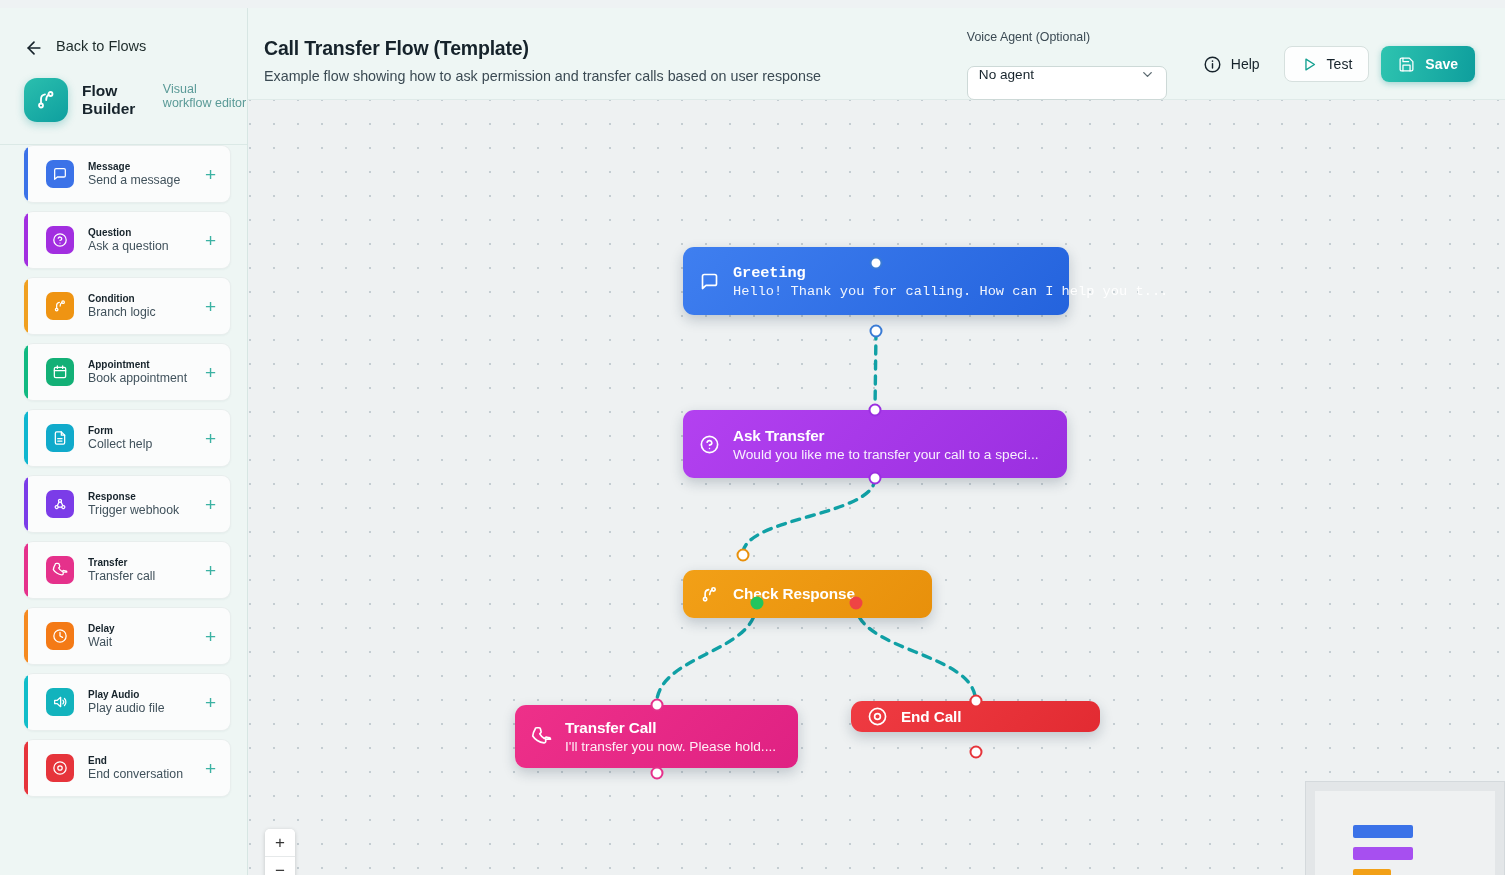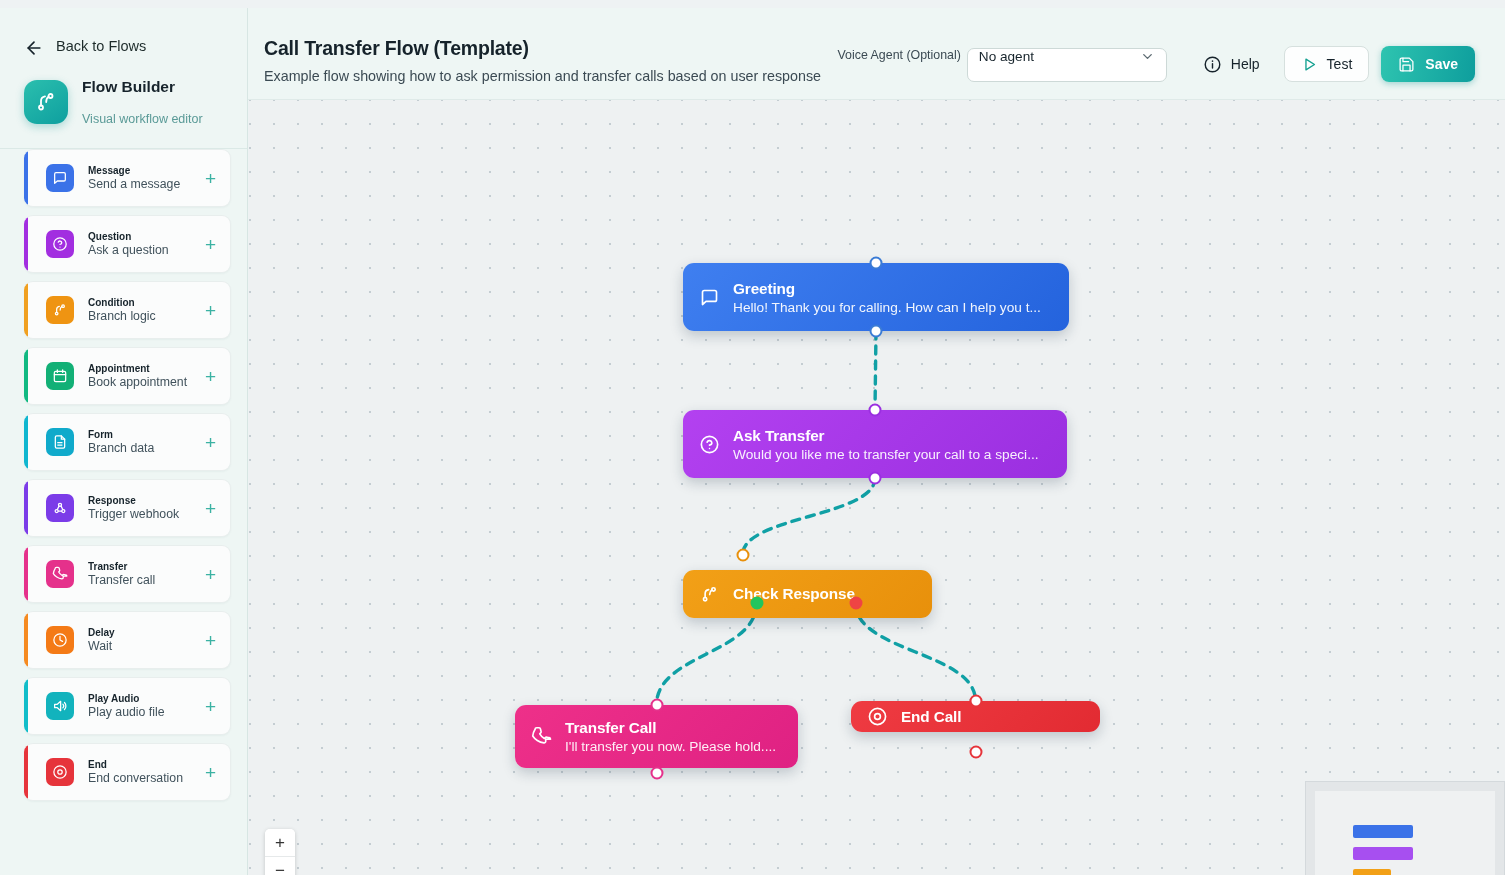--- a/index.html
+++ b/index.html
@@ -30,21 +30,21 @@
   .brand {
     display: flex; align-items: center; gap: 14px;
     padding: 20px 0 0 24px;
   }
   .brand-logo {
     width: 44px; height: 44px; border-radius: 13px; flex: none;
     background: linear-gradient(145deg,#2bbfae 0%, #0e9f9f 100%);
     display: flex; align-items: center; justify-content: center;
     box-shadow: 0 3px 8px rgba(16,150,145,.30);
   }
-  .brand-text { display: flex; flex-direction: column; gap: 16px; }
+  .brand-text { display: flex; gap: 16px; }
   .brand-title { font-size: 15.5px; font-weight: 700; color: #16232b; }
   .brand-sub { font-size: 12.5px; color: #5a9a97; }
 
   .side-div {
     margin: 22px 0 0 0; height: 1px; background: #dbe9e6;
   }
   .add-nodes-label {
     padding: 17px 0 10px 24px;
     font-size: 12.3px; font-weight: 700; letter-spacing: 1.1px;
     color: #2a8d88;
@@ -89,21 +89,21 @@
     display: flex; align-items: flex-start;
   }
   .header-left { padding: 29px 0 0 16px; }
   .page-title { font-size: 19.5px; font-weight: 700; color: #16232b; letter-spacing: -.2px; }
   .page-sub { font-size: 14.3px; color: #3b4a53; margin-top: 8px; }
 
   .header-right {
     margin-left: auto; display: flex; align-items: center; gap: 0;
     padding: 30px 30px 0 0; height: 92px;
   }
-  .agent-group { display: flex; gap: 6px; margin-bottom: 8px; }
+  .agent-group { display: flex; flex-direction: column; gap: 22px; margin-bottom: 8px; }
   .agent-label { font-size: 12.4px; color: #3b4a53; }
   .agent-select {
     width: 200px; height: 34px; border: 1px solid #cdd9d7; border-radius: 7px;
     background: #fff; display: flex; align-items: flex-start; padding: 0 11px;
     font-size: 13.6px; color: #16232b; cursor: pointer;
   }
   .agent-select .chev { margin-left: auto; }
 
   .help-group {
     display: flex; align-items: center; gap: 9px;
@@ -277,21 +277,21 @@
           <span class="node-icon" style="background:#10aacb">
             <svg width="16" height="16" viewBox="0 0 24 24" fill="none" stroke="#fff" stroke-width="1.9" stroke-linecap="round" stroke-linejoin="round">
               <path d="M14 2.8H7a2 2 0 0 0-2 2v14.4a2 2 0 0 0 2 2h10a2 2 0 0 0 2-2V7.8z"></path>
               <polyline points="14 2.8 14 7.8 19 7.8"></polyline>
               <line x1="8.6" y1="13" x2="15" y2="13"></line>
               <line x1="8.6" y1="16.6" x2="15" y2="16.6"></line>
             </svg>
           </span>
           <span class="node-texts">
             <span class="node-name">Form</span>
-            <span class="node-desc">Branch data</span>
+            <span class="node-desc">Collect help</span>
           </span>
           <span class="node-plus">+</span>
         </div>
         <div class="node-item">
           <span class="node-accent" style="background:#7b3ce8"></span>
           <span class="node-icon" style="background:#7b3ce8">
             <svg width="16" height="16" viewBox="0 0 24 24" fill="none" stroke="#fff" stroke-width="1.9" stroke-linecap="round" stroke-linejoin="round">
               <circle cx="12" cy="7.3" r="2.3"></circle>
               <circle cx="7" cy="16.6" r="2.3"></circle>
               <circle cx="17" cy="16.6" r="2.3"></circle>
@@ -410,21 +410,21 @@
   </header>
 
   <main class="canvas">
     <svg class="edges" id="edges">
         <path d="M 627 231 L 626 310" stroke="#10a0a5" stroke-width="3.4" fill="none" stroke-dasharray="8 7" stroke-linecap="round"></path>
         <path d="M 626 378 C 626 416.5, 493.5 416.5, 493.5 455" stroke="#10a0a5" stroke-width="3.4" fill="none" stroke-dasharray="8 7" stroke-linecap="round"></path>
         <path d="M 507.5 503 C 507.5 554, 407.5 554, 407.5 605" stroke="#10a0a5" stroke-width="3.4" fill="none" stroke-dasharray="8 7" stroke-linecap="round"></path>
         <path d="M 606.5 503 C 606.5 552, 726.5 552, 726.5 601" stroke="#10a0a5" stroke-width="3.4" fill="none" stroke-dasharray="8 7" stroke-linecap="round"></path>
       </svg>
     <div id="nodes-layer">
-        <div class="fnode" style="left: 434px; top: 163px; width: 386px; height: 68px; background: linear-gradient(135deg, rgb(63, 127, 240) 0%, rgb(36, 99, 221) 100%);">
+        <div class="fnode" style="left: 434px; top: 147px; width: 386px; height: 68px; background: linear-gradient(135deg, rgb(63, 127, 240) 0%, rgb(36, 99, 221) 100%); font-family: Liberation Mono, monospace;">
           <span class="ficon">
             <svg width="21" height="21" viewBox="0 0 24 24" fill="none" stroke="#fff" stroke-width="1.9" stroke-linecap="round" stroke-linejoin="round">
               <path d="M20 14.5a2 2 0 0 1-2 2H8l-4 3.5v-14a2 2 0 0 1 2-2h12a2 2 0 0 1 2 2z"></path>
             </svg>
           </span>
           <span class="ftexts">
             <span class="ftitle">Greeting</span>
             <span class="fdesc">Hello! Thank you for calling. How can I help you t...</span>
           </span>
         </div>

